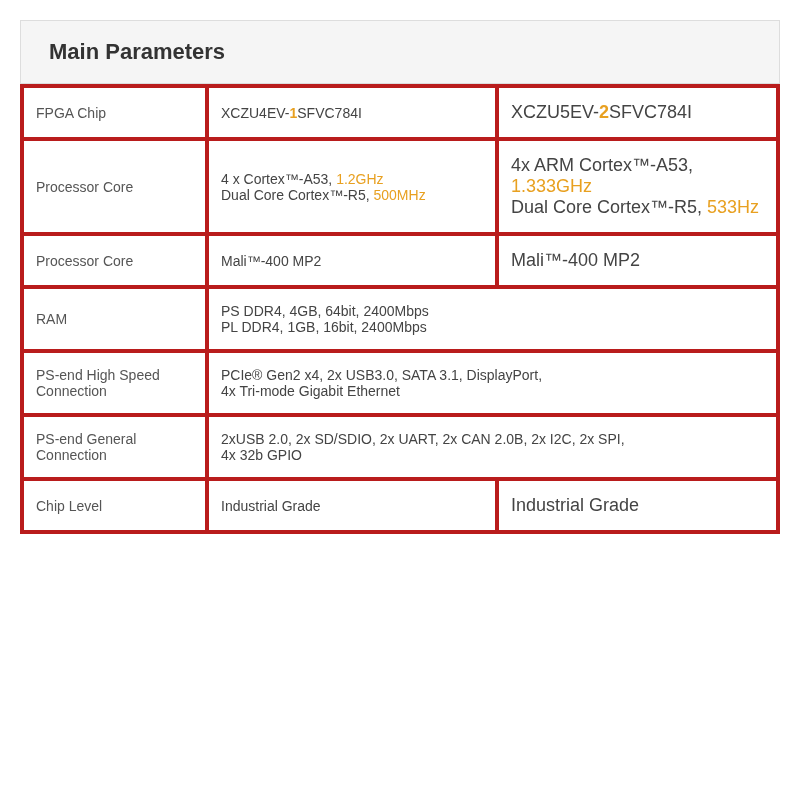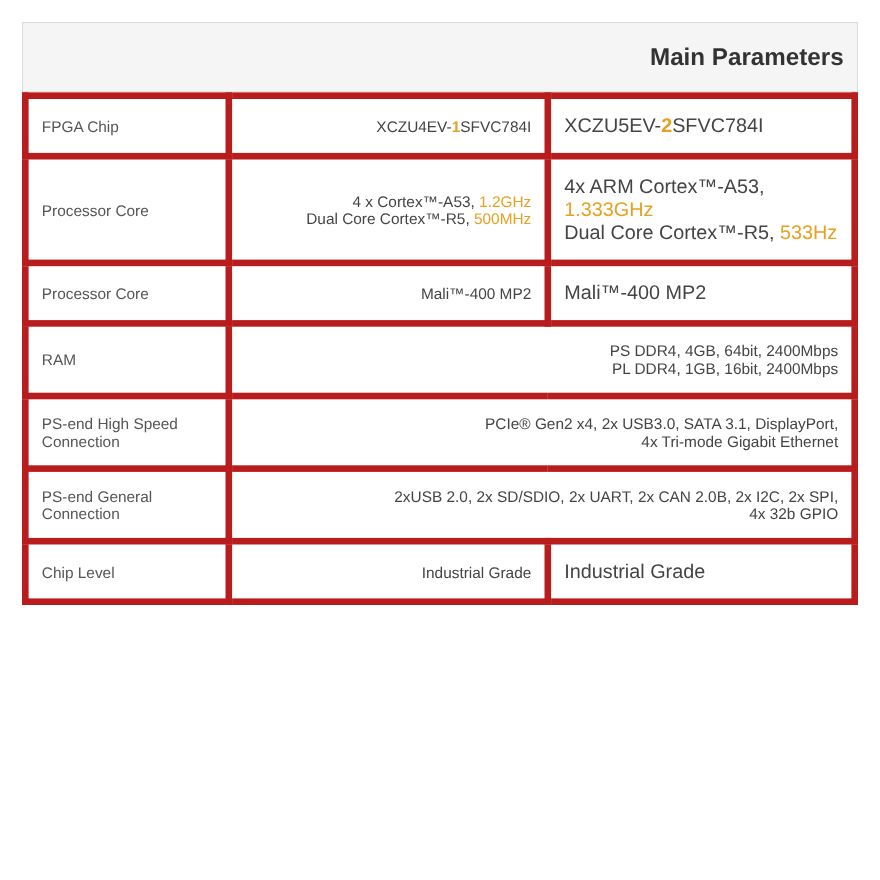--- a/index.html
+++ b/index.html
@@ -11,47 +11,45 @@
       font-size: 14px;
       color: #333;
     }
     .container {
       padding: 20px 20px;
     }
     .main-title {
       font-size: 22px;
       font-weight: bold;
       color: #333;
-      padding: 18px 12px;
+      padding: 18px 28px;
       background: #f5f5f5;
       border: 1px solid #ddd;
       margin-bottom: 0;
-      text-align: right;
     }
     table {
       width: 100%;
       border-collapse: collapse;
       border: 1px solid #ddd;
     }
     th, td {
-      border: 6px solid #b91c1c;
+      border: 4px solid #b91c1c;
       padding: 14px 12px;
       vertical-align: middle;
     }
     .col-label {
       width: 185px;
       color: #555;
       font-size: 14px;
       vertical-align: middle;
     }
     .col-v1 {
       width: 290px;
       color: #444;
       font-size: 14px;
-      text-align: right;
     }
     .col-v2 {
       color: #444;
       font-size: 18px;
     }
     .orange {
       color: #e8a020;
     }
   </style>
 </head>

